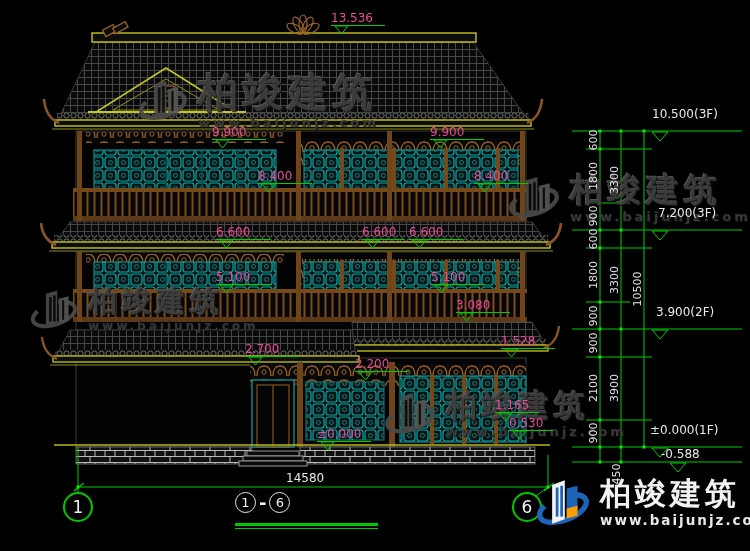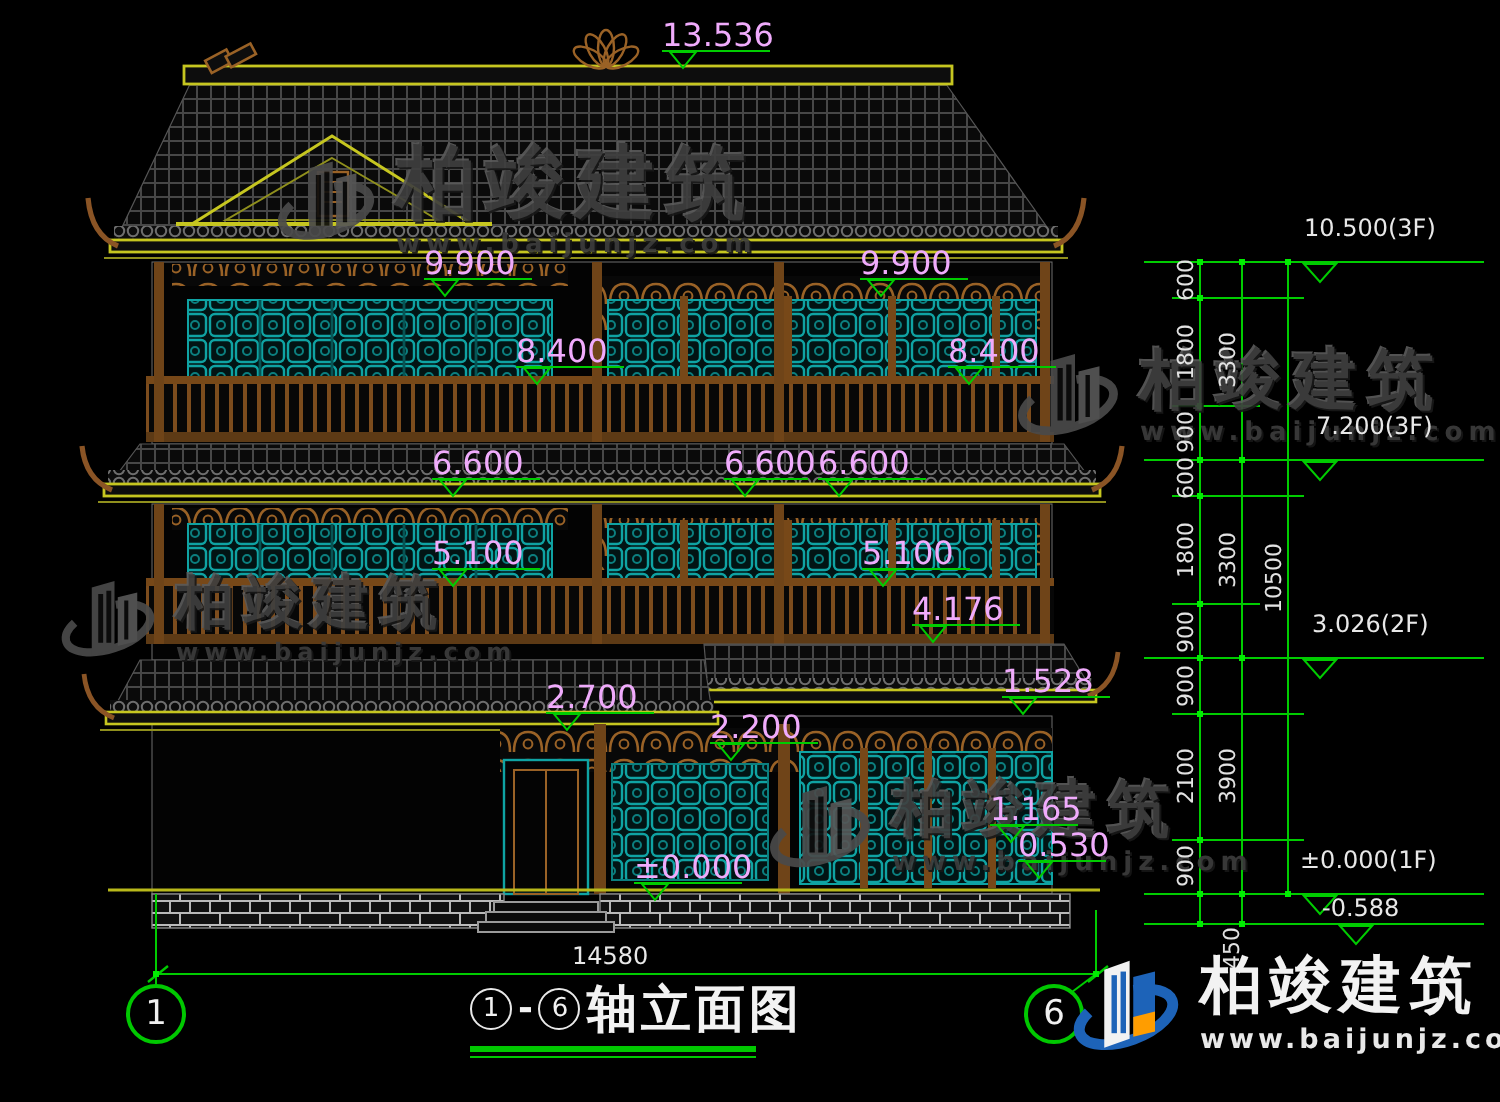--- a/index.html
+++ b/index.html
@@ -11,21 +11,21 @@
   .wm{position:absolute;display:flex;align-items:center;gap:8px;z-index:3;opacity:.92;pointer-events:none;}
   .wmtx{display:flex;flex-direction:column;align-items:flex-start;}
   .wmb{font-weight:bold;color:#3f3f3f;letter-spacing:5px;line-height:1;text-shadow:1px 1px 0 #181818,-1px -1px 0 #5a5a5a;white-space:nowrap;}
   .wmu{font-weight:bold;color:#3c3c3c;letter-spacing:3px;margin-top:3px;text-shadow:1px 1px 0 #161616;white-space:nowrap;}
   
   .wmc{position:absolute;display:flex;align-items:center;gap:8px;z-index:6;pointer-events:none;}
   .wmcb{font-weight:bold;color:#f2f2f2;letter-spacing:4px;line-height:1;white-space:nowrap;}
   .wmcu{font-weight:bold;color:#e8e8e8;letter-spacing:2px;margin-top:3px;white-space:nowrap;}
   
   .emark{position:absolute;z-index:5;pointer-events:none;}
-  .emark .t{display:block;color:#f0abfc;font-size:16px;line-height:12px;white-space:nowrap;}
+  .emark .t{display:block;color:#ec4899;font-size:12px;line-height:12px;white-space:nowrap;}
   .emark .b{display:block;width:54px;height:0;border-top:1px solid #00cc00;margin-top:1px;}
   .emark svg{display:block;margin-left:3px;}
   
   .rmark{position:absolute;color:#e8e8e8;font-size:12px;line-height:12px;z-index:5;white-space:nowrap;pointer-events:none;}
   
   .vdim{position:absolute;color:#e2e2e2;font-size:11px;line-height:11px;transform:translate(-50%,-50%) rotate(-90deg);white-space:nowrap;z-index:5;pointer-events:none;}
   .wdim{position:absolute;color:#e8e8e8;font-size:12px;z-index:5;pointer-events:none;}
   
   .axis{position:absolute;width:30px;height:30px;border:2px solid #00c800;border-radius:50%;color:#f0f0f0;font-size:17px;display:flex;align-items:center;justify-content:center;z-index:5;box-sizing:border-box;}
   
@@ -372,27 +372,27 @@
       </svg>
     </div>
   <div class="emark" style="left:431px;top:271px">
       <span class="t">5.100</span>
       <span class="b"></span>
       <svg width="15" height="9">
         <polygon points="1,0 14,0 7.5,8" fill="none" stroke="#00cc00"></polygon>
       </svg>
     </div>
   <div class="emark" style="left:456px;top:299px">
-      <span class="t">4.176</span>
-      <span class="b"></span>
-      <svg width="15" height="9">
-        <polygon points="1,0 14,0 7.5,8" fill="none" stroke="#00cc00"></polygon>
-      </svg>
-    </div>
-  <div class="emark" style="left:273px;top:343px">
+      <span class="t">3.080</span>
+      <span class="b"></span>
+      <svg width="15" height="9">
+        <polygon points="1,0 14,0 7.5,8" fill="none" stroke="#00cc00"></polygon>
+      </svg>
+    </div>
+  <div class="emark" style="left:245px;top:343px">
       <span class="t">2.700</span>
       <span class="b"></span>
       <svg width="15" height="9">
         <polygon points="1,0 14,0 7.5,8" fill="none" stroke="#00cc00"></polygon>
       </svg>
     </div>
   <div class="emark" style="left:501px;top:335px">
       <span class="t">1.528</span>
       <span class="b"></span>
       <svg width="15" height="9">
@@ -423,21 +423,21 @@
   <div class="emark" style="left:509px;top:417px">
       <span class="t">0.530</span>
       <span class="b" style="width:44px"></span>
       <svg width="15" height="9">
         <polygon points="1,0 14,0 7.5,8" fill="none" stroke="#00cc00"></polygon>
       </svg>
     </div>
 
   <div class="rmark" style="left:652px;top:108px">10.500(3F)</div>
   <div class="rmark" style="left:658px;top:207px">7.200(3F)</div>
-  <div class="rmark" style="left:656px;top:306px">3.026(2F)</div>
+  <div class="rmark" style="left:656px;top:306px">3.900(2F)</div>
   <div class="rmark" style="left:650px;top:424px">±0.000(1F)</div>
   <div class="rmark" style="left:661px;top:448px">-0.588</div>
 
   <div class="vdim" style="left:593px;top:140px">600</div>
   <div class="vdim" style="left:593px;top:176px">1800</div>
   <div class="vdim" style="left:593px;top:216px">900</div>
   <div class="vdim" style="left:593px;top:239px">600</div>
   <div class="vdim" style="left:593px;top:275px">1800</div>
   <div class="vdim" style="left:593px;top:316px">900</div>
   <div class="vdim" style="left:593px;top:343px">900</div>
@@ -450,21 +450,20 @@
   <div class="vdim" style="left:616px;top:474px">450</div>
 
   <div class="wdim" style="left:286px;top:471px">14580</div>
   <div class="axis" style="left:63px;top:492px">1</div>
   <div class="axis" style="left:512px;top:492px">6</div>
 
   <div class="title">
     <span class="tb">1</span>
     <span class="tsep">-</span>
     <span class="tb">6</span>
-    <span class="tt">轴立面图</span>
   </div>
   <div class="tline"></div>
   <div class="tline2"></div>
 
   <div class="wmc" style="left:534px;top:474px">
     <svg width="58" height="58" viewBox="0 0 64 64">
       <ellipse cx="32" cy="38" rx="27" ry="13" fill="none" stroke="#1d63b8" stroke-width="6" stroke-dasharray="78 28" transform="rotate(-20 32 38)"></ellipse>
       <polygon points="20,12 34,7 34,50 20,55" fill="#f2f2f2"></polygon>
       <rect x="24" y="15" width="3" height="32" fill="#1d63b8"></rect>
         <rect x="29" y="13" width="3" height="34" fill="#1d63b8"></rect>

